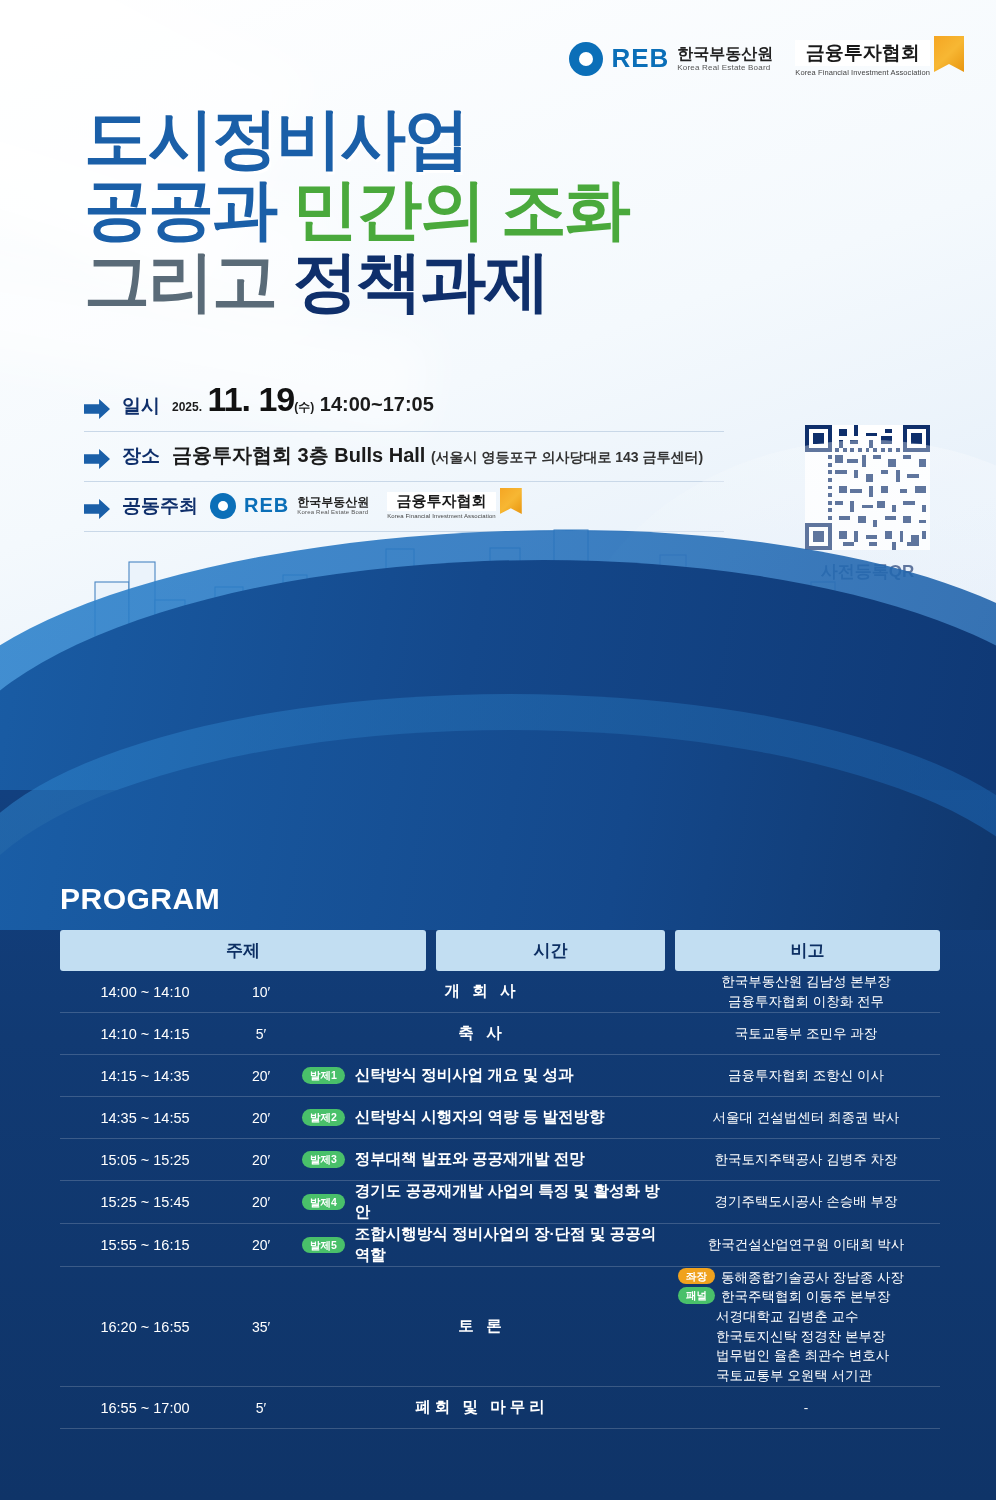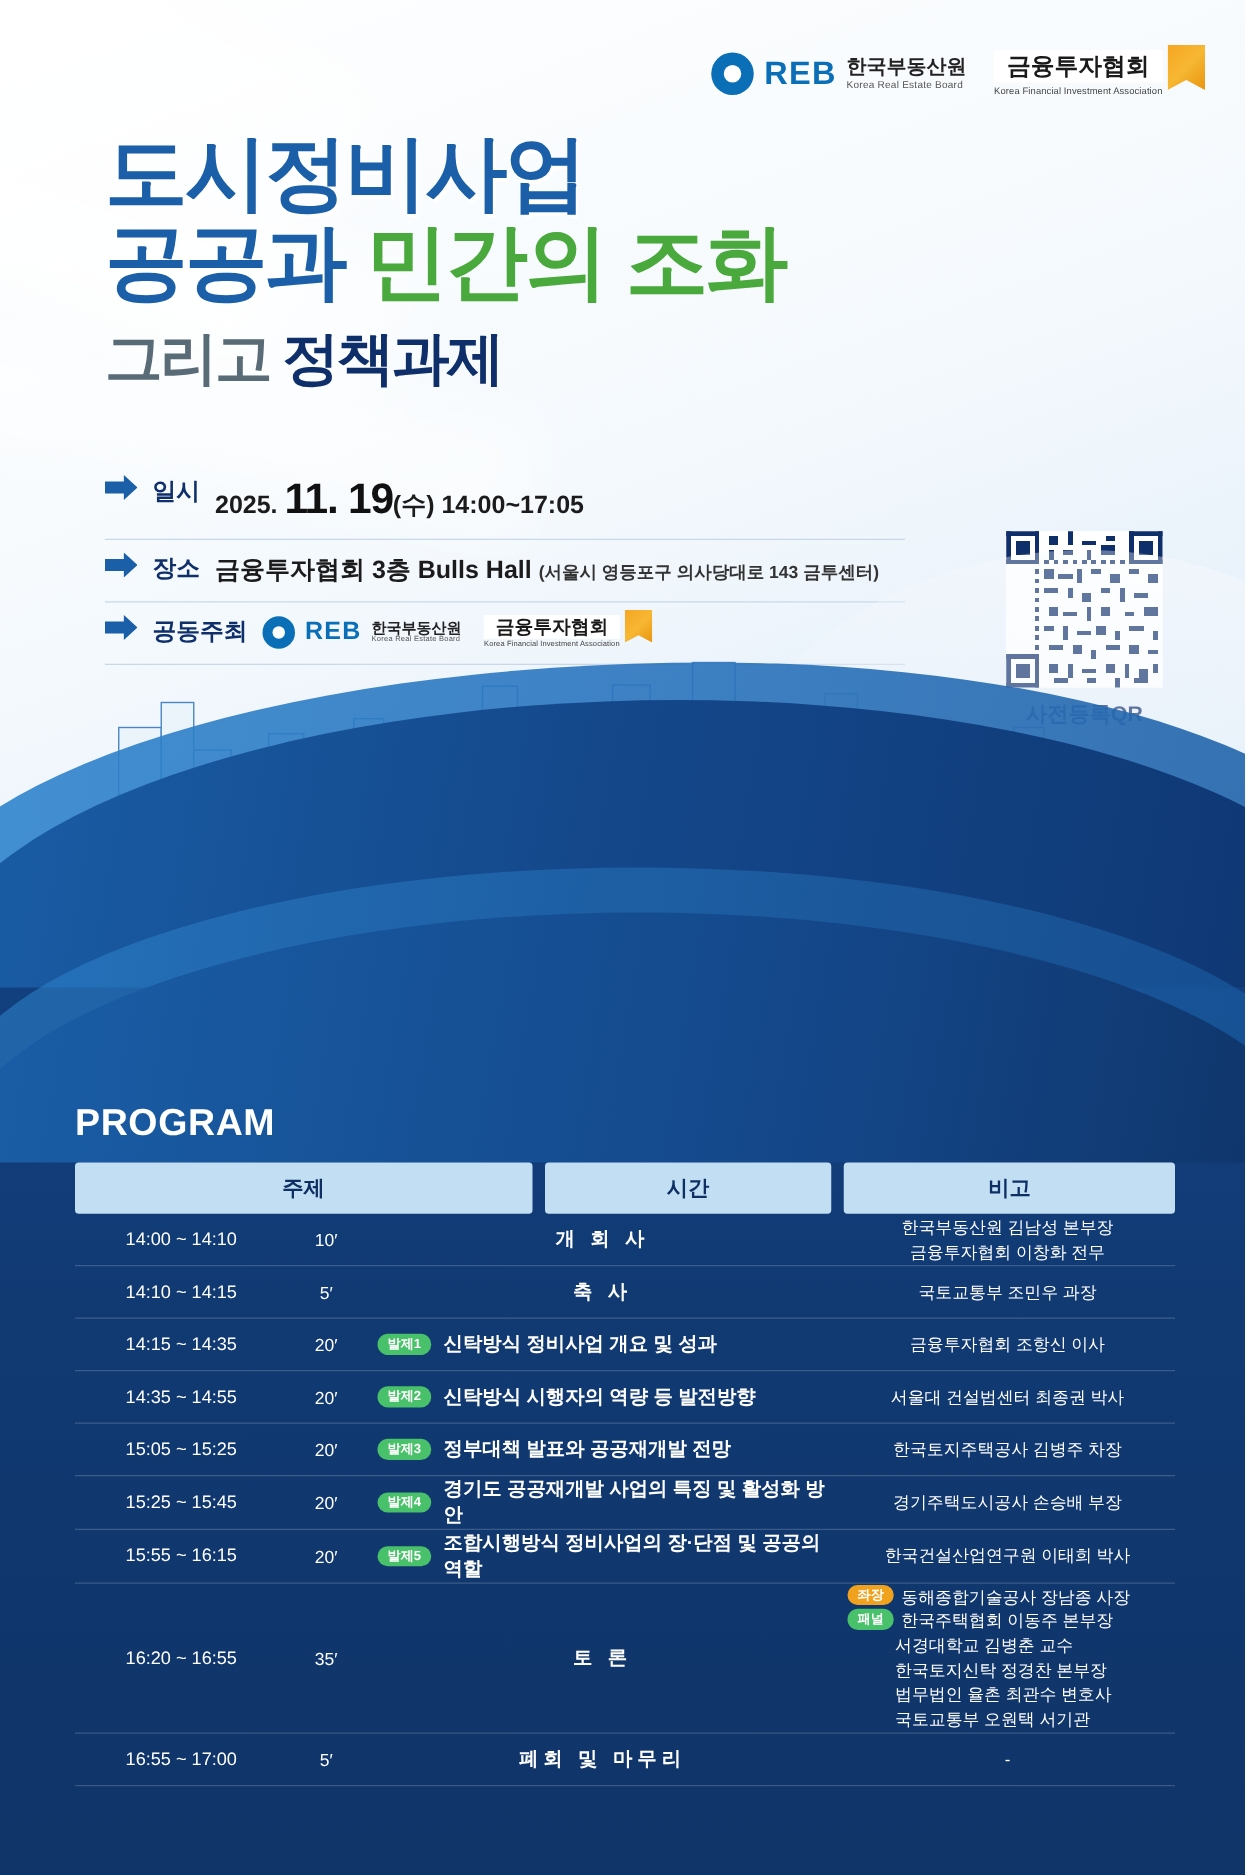--- a/index.html
+++ b/index.html
@@ -61,42 +61,42 @@
     margin-top:-4px;
   }
 
   
   .title-block { position:absolute; top: 105px; left: 84px; }
   .t-line { font-weight: 900; letter-spacing: -2px; line-height: 1.02; }
   .t1 { font-size: 66px; color: #1a5fa8; text-shadow: 2px 3px 0 rgba(255,255,255,.9); }
   .t2 { font-size: 66px; margin-top: 4px;}
   .t2 .blue { color:#1a5fa8; }
   .t2 .green { color:#4aa93c; }
-  .t3 { font-size: 46px; margin-top: 20px; font-family: Liberation Serif, serif;}
+  .t3 { font-size: 66px; margin-top: 4px;}
   .t3 .gray { color:#5a6b78; }
   .t3 .navy { color:#0f2f6b; }
 
   
   .info-wrap { position:absolute; top: 370px; left: 84px; width: 640px; }
   .info-row {
-    display:flex; align-items:flex-start; gap: 12px;
+    display:flex; align-items:flex-end; gap: 12px;
     border-bottom: 1px solid #c9d8e8;
     padding: 10px 0 12px 0;
   }
   .arrow-ico {
     width: 26px; height: 20px; flex:none;
     background:#1a5fa8;
     clip-path: polygon(0 26%, 58% 26%, 58% 0, 100% 50%, 58% 100%, 58% 74%, 0 74%);
   }
   .lbl {
     font-size: 19px; font-weight: 800; color:#0f2f6b; flex:none;
   }
   .val { font-size: 20px; color:#1b1b1b; font-weight:600;}
   .val .big { font-size: 34px; font-weight: 900; color:#111; letter-spacing:-1px;}
-  .val .small { font-size: 20px; }
+  .val .small { font-size: 12px; }
   .val .sub { font-size: 14px; color:#333; }
 
   .host-logos { display:flex; align-items:center; gap:18px; }
   .host-logos .reb-word { font-size: 20px;}
   .host-logos .reb-mark { width:26px; height:26px;}
   .host-logos .reb-mark::after{ width:10px;height:10px;}
   .host-logos .reb-text-ko{ font-size:12px;}
   .host-logos .reb-text-en{ font-size:6px;}
   .host-logos .kofia-ko{ font-size:15px;}
   .host-logos .kofia-en{ font-size:6px;}

